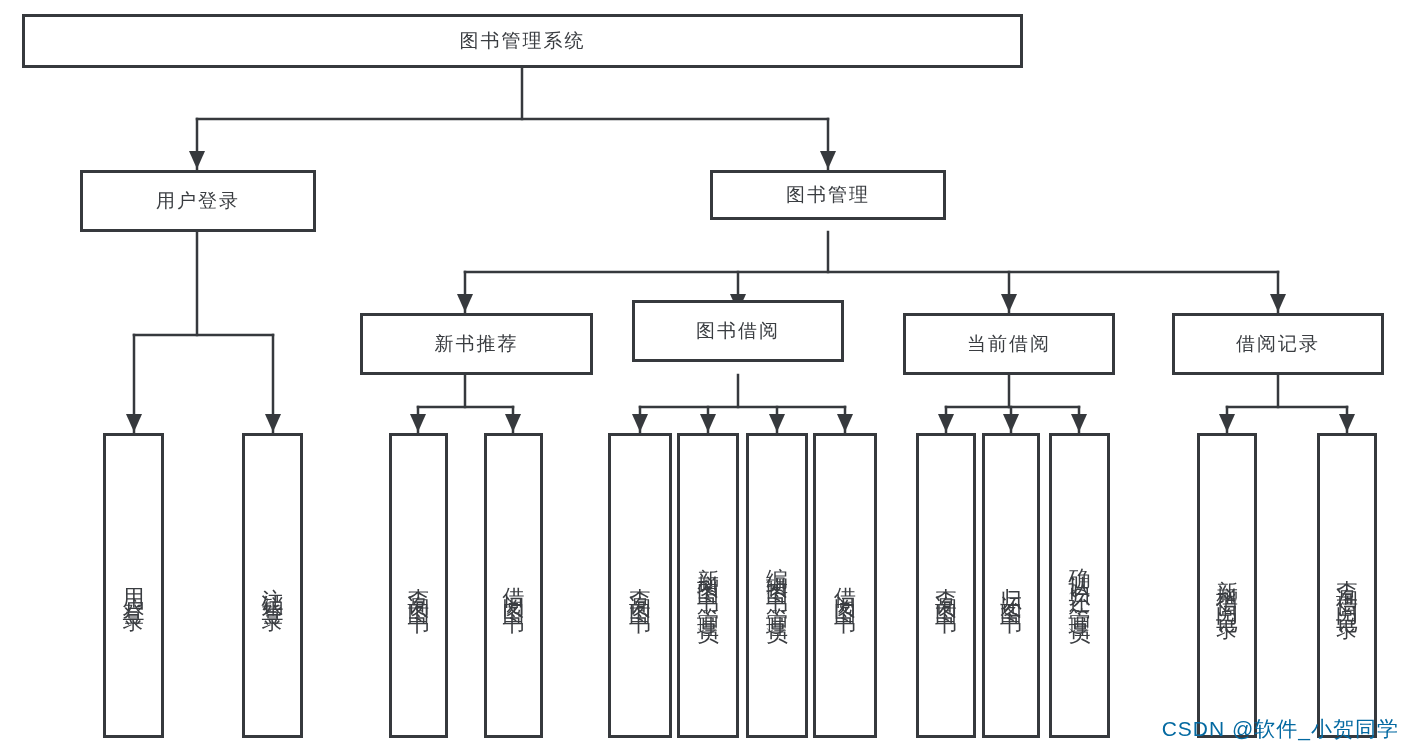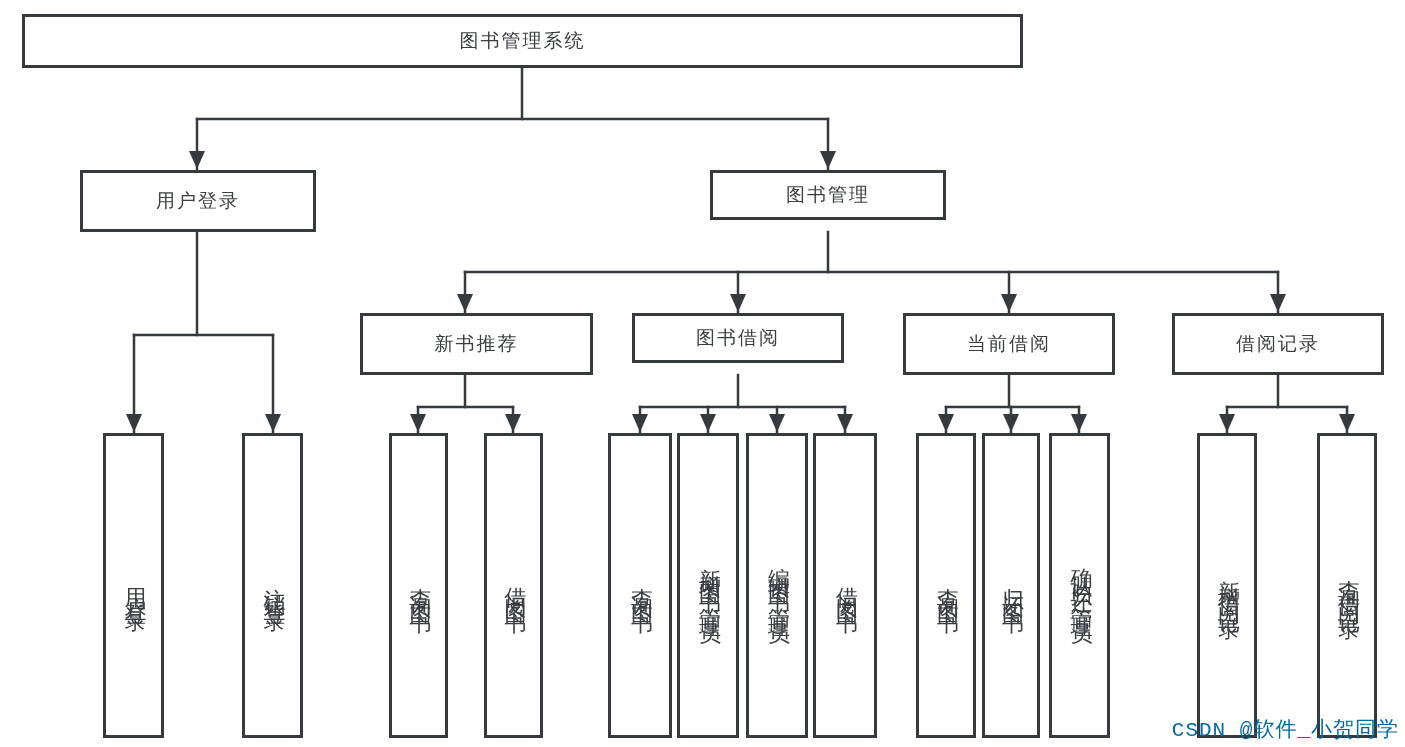--- a/index.html
+++ b/index.html
@@ -1,21 +1,21 @@
 <!DOCTYPE html>
 <html><head>
 <meta charset="utf-8">
 <style>
   html, body { margin: 0; padding: 0; background: #ffffff; }
   .canvas {
     position: relative;
     width: 1405px;
     height: 747px;
     background: #ffffff;
-    font-family: Liberation Mono, monospace;
+    font-family: Liberation Sans, sans-serif;
     overflow: hidden;
   }
   .connectors {
     position: absolute;
     left: 0; top: 0;
     z-index: 1;
   }
   .box {
     position: absolute;
     box-sizing: border-box;
@@ -116,21 +116,21 @@
   <div class="box" style="left:80px; top:170px; width:236px; height:62px;">
     <span class="h-label">用户登录</span>
   </div>
   <div class="box" style="left:710px; top:170px; width:236px; height:50px;">
     <span class="h-label">图书管理</span>
   </div>
 
   <div class="box" style="left:360px; top:313px; width:233px; height:62px;">
     <span class="h-label">新书推荐</span>
   </div>
-  <div class="box" style="left:632px; top:313px; width:212px; height:50px;">
+  <div class="box" style="left:632px; top:300px; width:212px; height:62px;">
     <span class="h-label">图书借阅</span>
   </div>
   <div class="box" style="left:903px; top:313px; width:212px; height:62px;">
     <span class="h-label">当前借阅</span>
   </div>
   <div class="box" style="left:1172px; top:313px; width:212px; height:62px;">
     <span class="h-label">借阅记录</span>
   </div>
 
   <div class="box v-box" style="left:103px; width:61px;">

